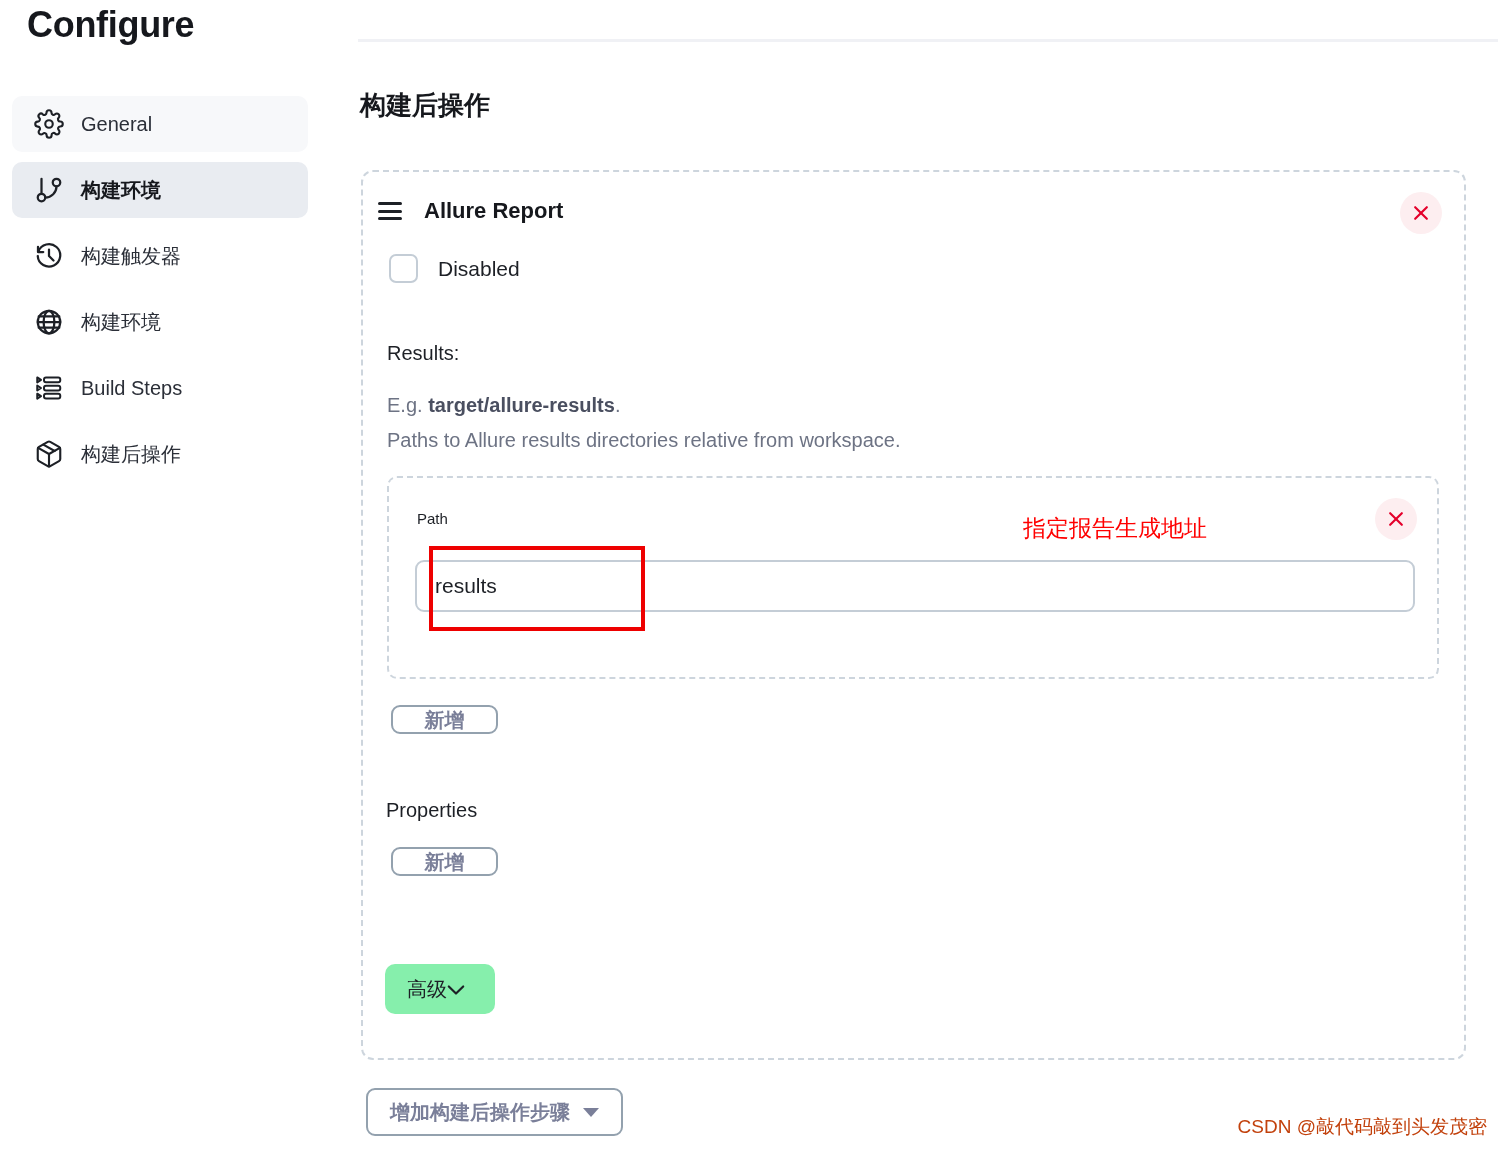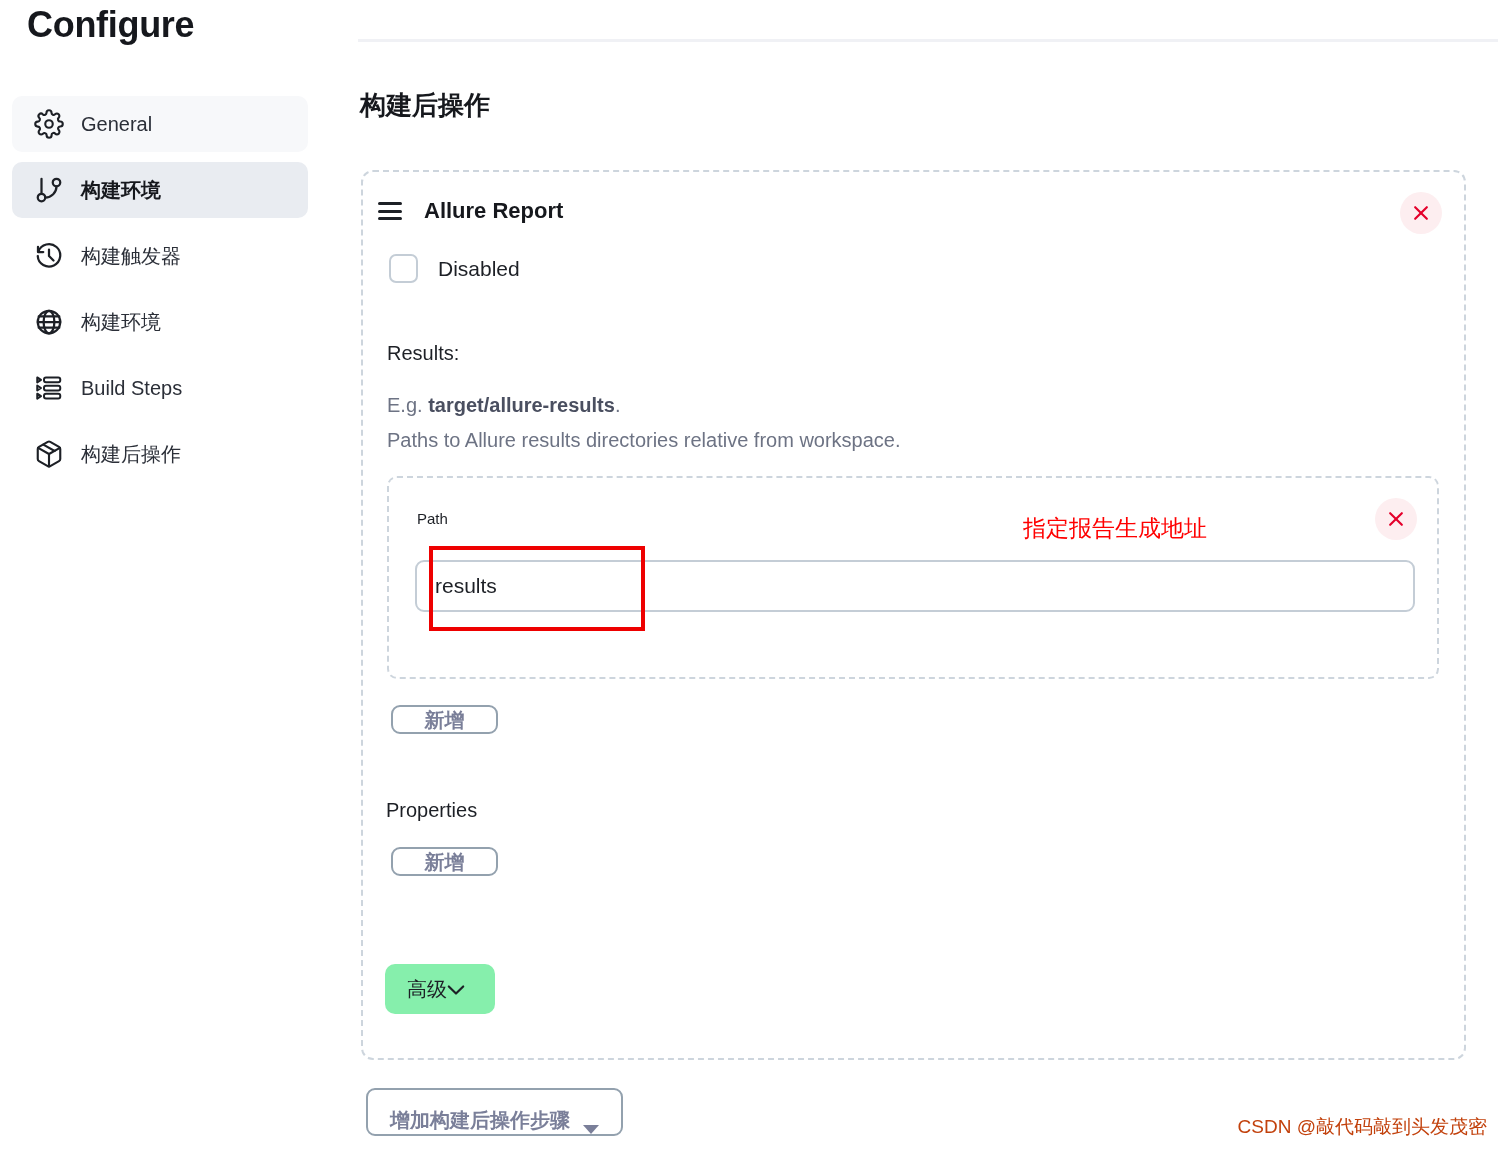--- a/index.html
+++ b/index.html
@@ -143,21 +143,21 @@
     font-size: 20px; color: #1d2026;
     font-family: "Liberation Sans", "DejaVu Sans", sans-serif;
   }
   .chev { display:block; }
 
   .btn-addstep {
     position: absolute; left: 8px; top: 1088px;
     height: 48px; padding: 0 22px;
     border: 2px solid #93a1ae; border-radius: 9px;
     background: #fff; cursor: pointer;
-    display: flex; align-items: flex-end; gap: 13px;
+    display: flex; align-items: center; gap: 13px;
     font-size: 20px; font-weight: 700; color: #7a7f99;
     font-family: "Liberation Sans", "DejaVu Sans", sans-serif;
   }
   .caret { width: 0; height: 0; border-left: 8px solid transparent; border-right: 8px solid transparent; border-top: 9px solid #7a7f99; }
 
   .watermark {
     position: absolute; right: 12px; bottom: 11px;
     font-size: 19px; color: #c2410c;
     white-space: nowrap;
     margin-left: 30px;

